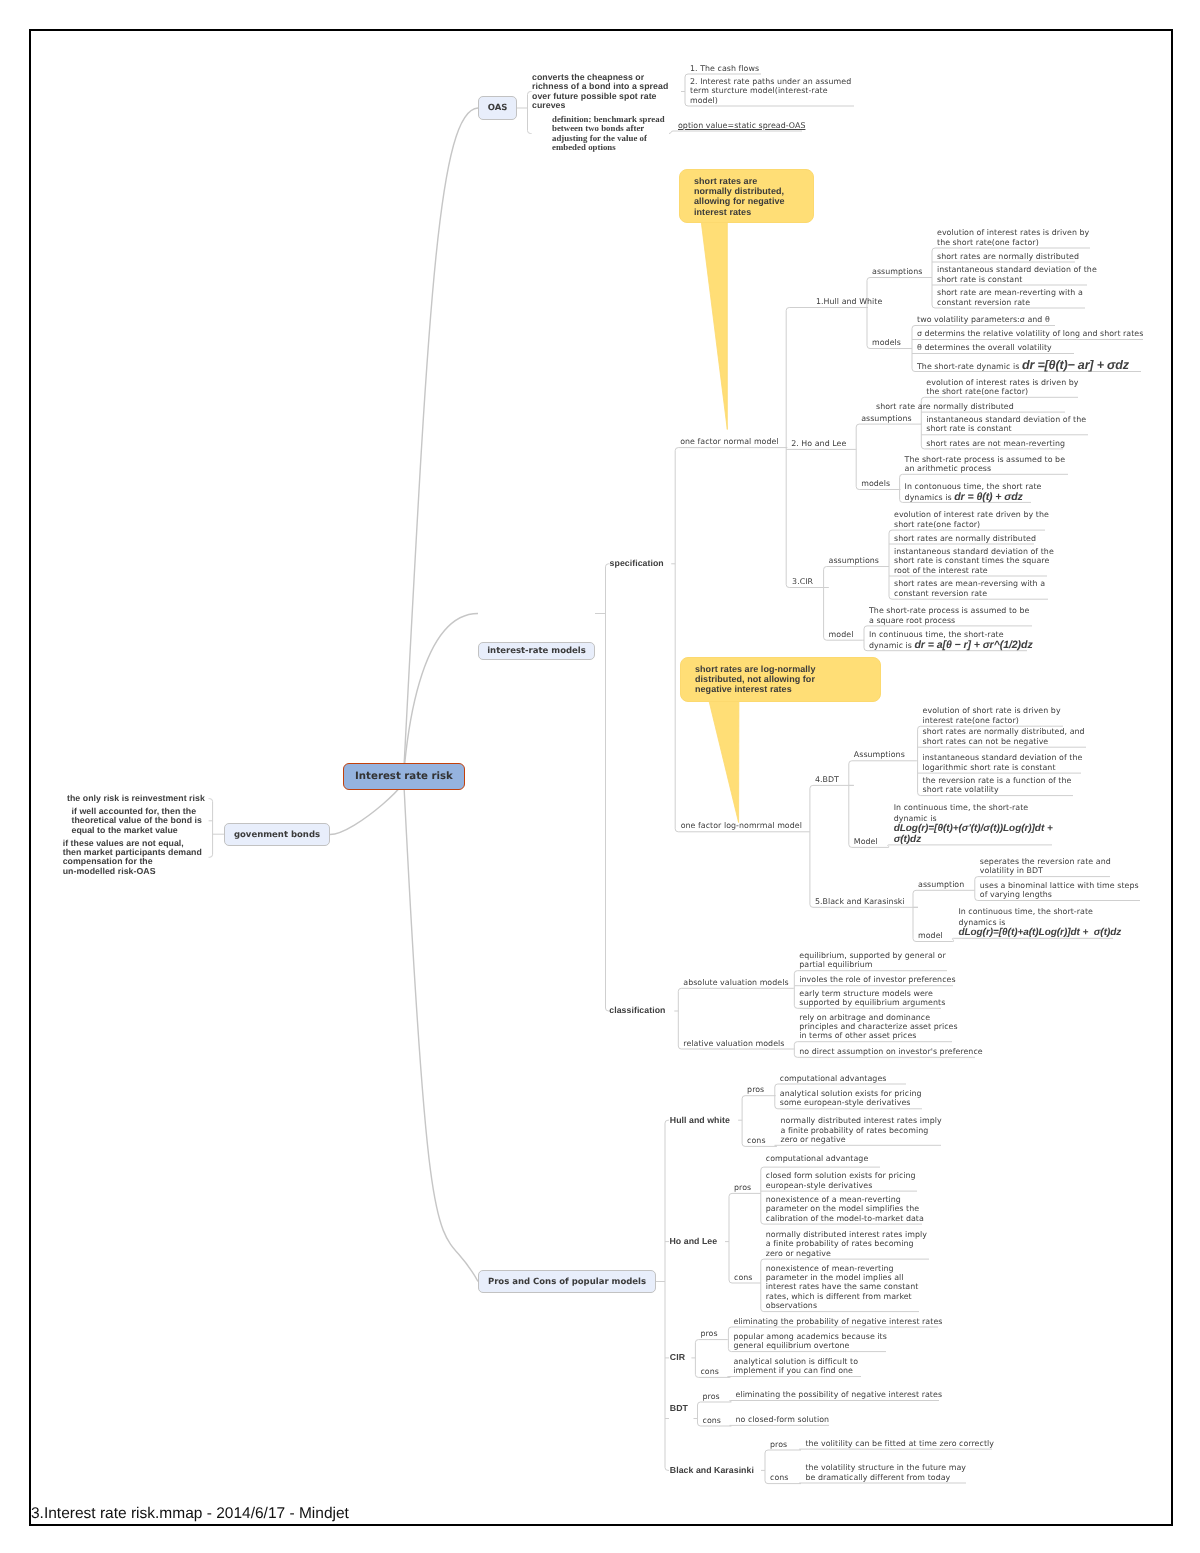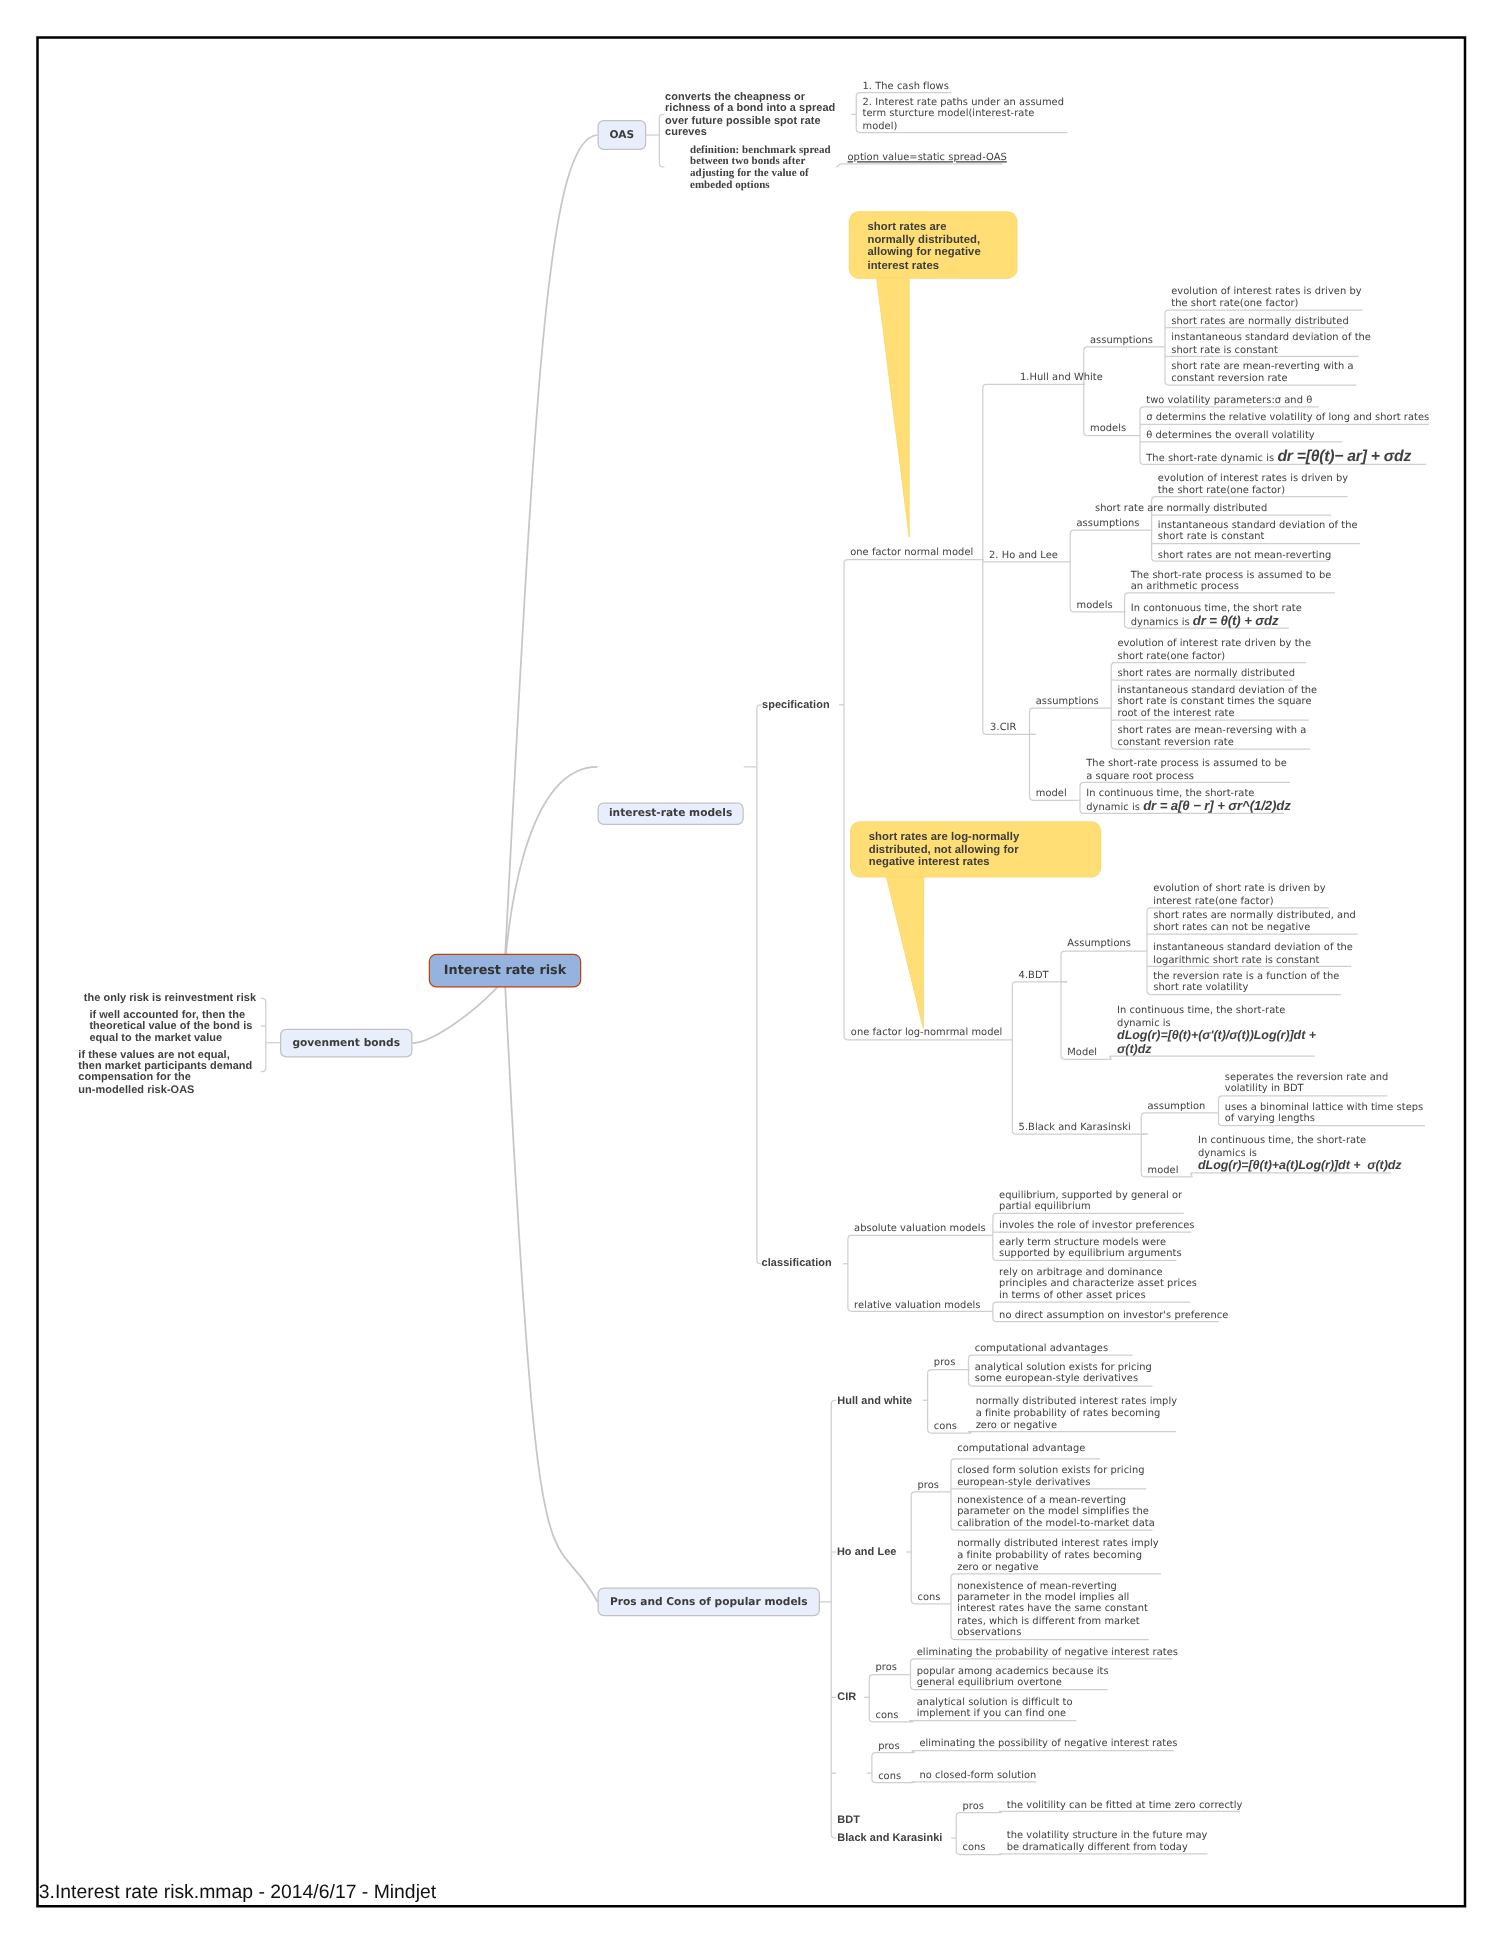--- a/index.html
+++ b/index.html
@@ -310,21 +310,21 @@
 <div class="topic" style="left:799.3px;top:975.3px;">involes the role of investor preferences</div>
 <div class="topic" style="left:799.3px;top:988.5px;">early term structure models were
 supported by equilibrium arguments</div>
 <div class="topic" style="left:799.3px;top:1012.5px;">rely on arbitrage and dominance
 principles and characterize asset prices
 in terms of other asset prices</div>
 <div class="topic" style="left:799.3px;top:1046.9px;">no direct assumption on investor's preference</div>
 <div class="topic b" style="left:669.8px;top:1115.5px;">Hull and white</div>
 <div class="topic b" style="left:669.5px;top:1236.9px;">Ho and Lee</div>
 <div class="topic b" style="left:669.8px;top:1353.2px;">CIR</div>
-<div class="topic b" style="left:669.8px;top:1451px;">BDT</div>
+<div class="topic b" style="left:669.8px;top:1404px;">BDT</div>
 <div class="topic b" style="left:669.8px;top:1465.7px;text-align:center;">Black and Karasinki</div>
 <div class="topic" style="left:747.1px;top:1085.3px;">pros</div>
 <div class="topic" style="left:747.1px;top:1136.0px;">cons</div>
 <div class="topic" style="left:779.8px;top:1073.6px;">computational advantages</div>
 <div class="topic" style="left:779.8px;top:1089.0px;">analytical solution exists for pricing
 some european-style derivatives</div>
 <div class="topic" style="left:780.5px;top:1116.1px;">normally distributed interest rates imply
 a finite probability of rates becoming
 zero or negative</div>
 <div class="topic" style="left:734px;top:1183.0px;">pros</div>

